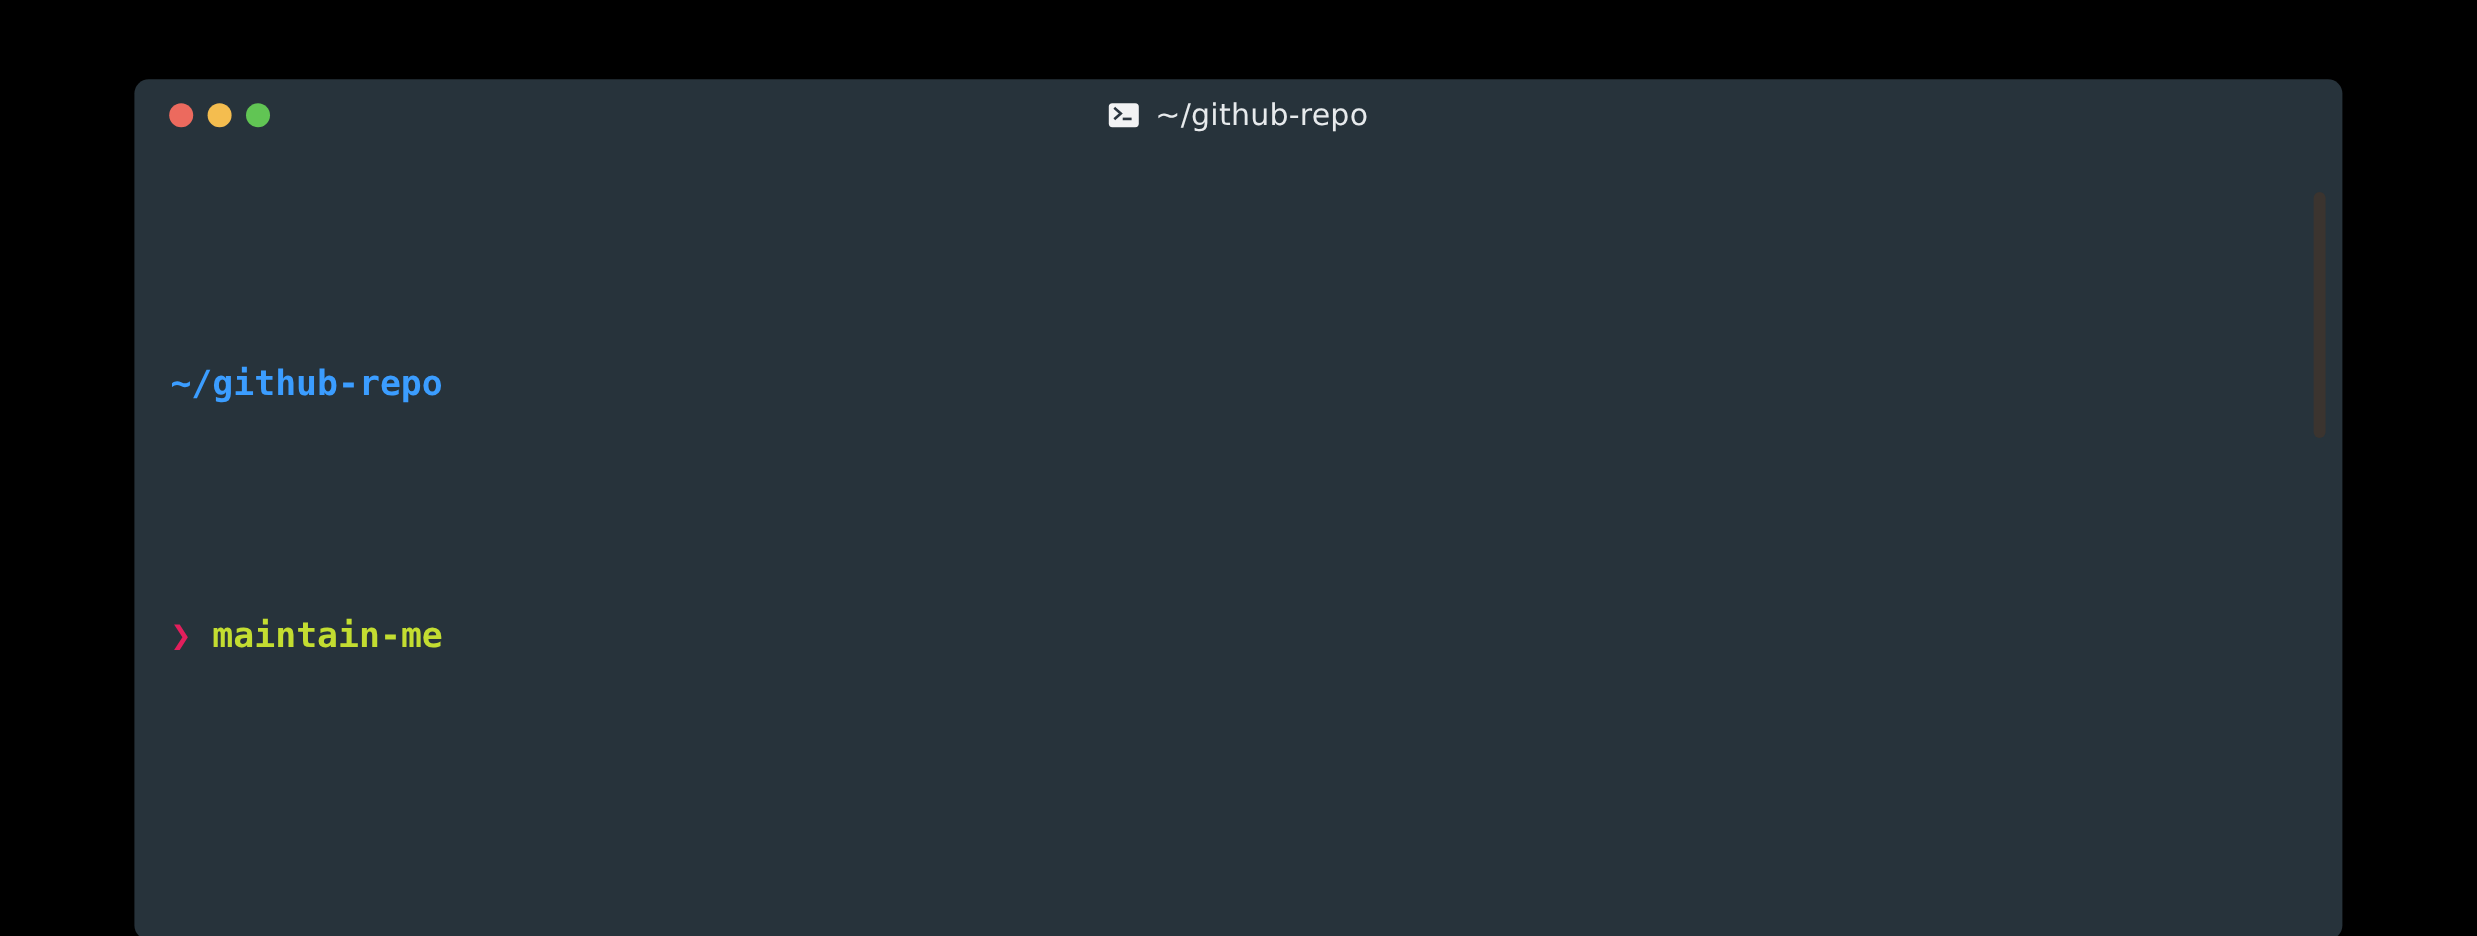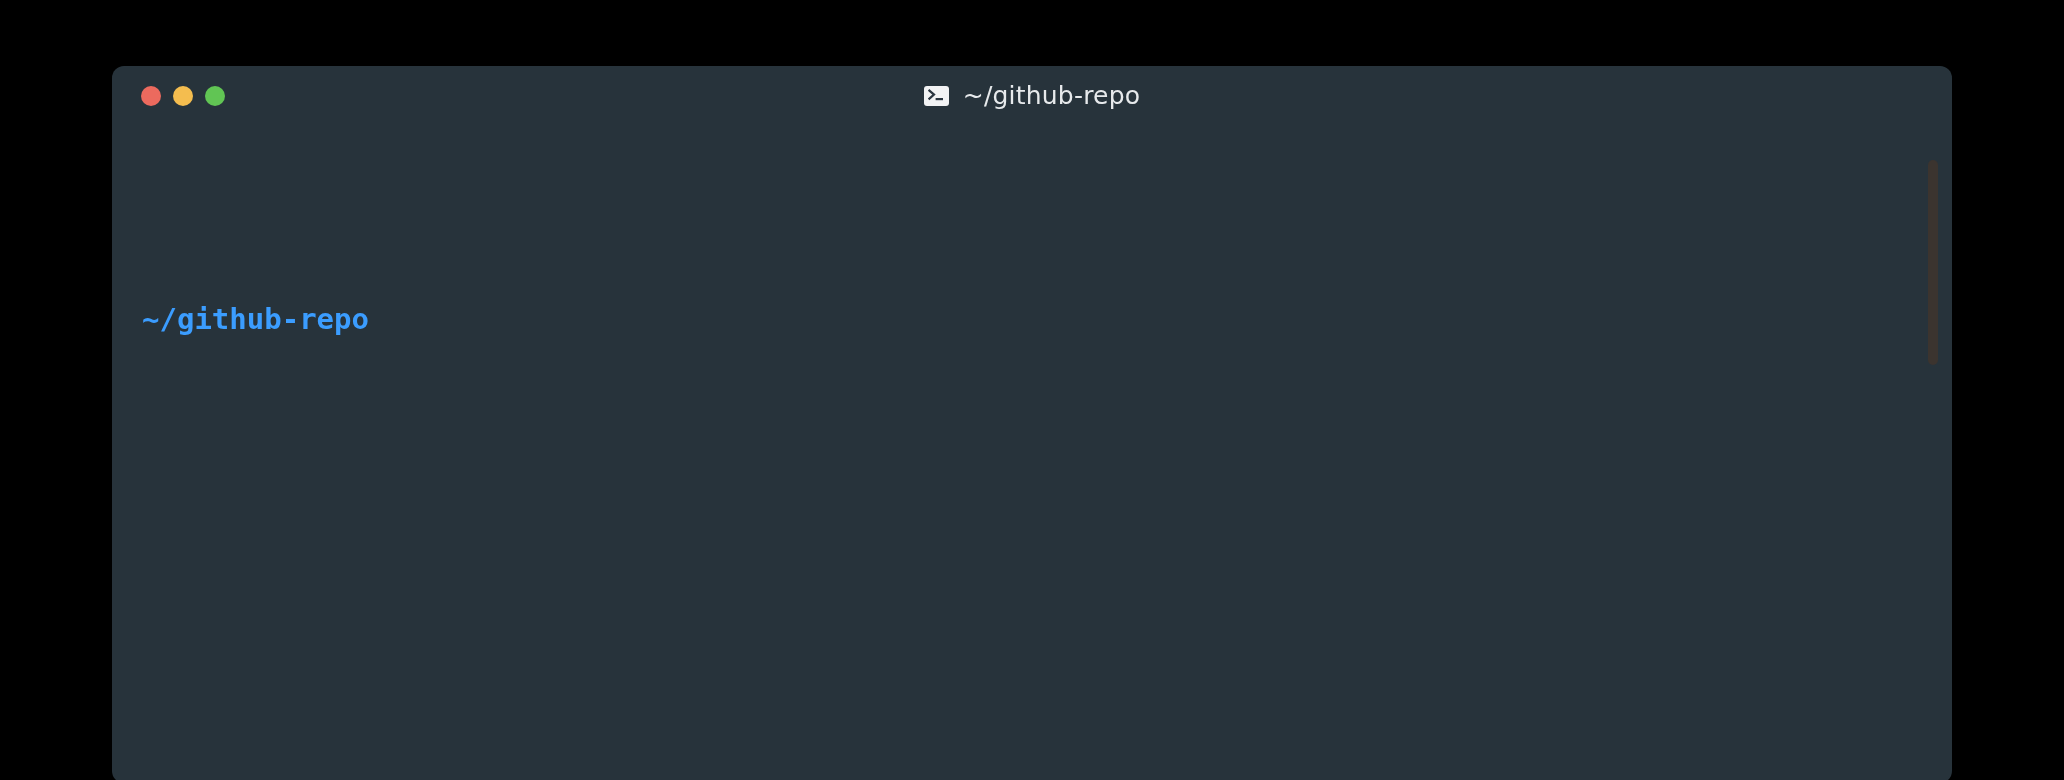--- a/index.html
+++ b/index.html
@@ -167,20 +167,21 @@
     </div>
 
     <div class="terminal-body">
 
       <div class="console">
 
         
         <div class="line"><span class="c-path">~/github-repo</span></div>
 
         
+        <div class="line"><span class="c-prompt">❯</span><span class="c-text"> </span><span class="c-cmd">maintain-me</span></div>
 
         
         
 
         
 
         
 
         
 

